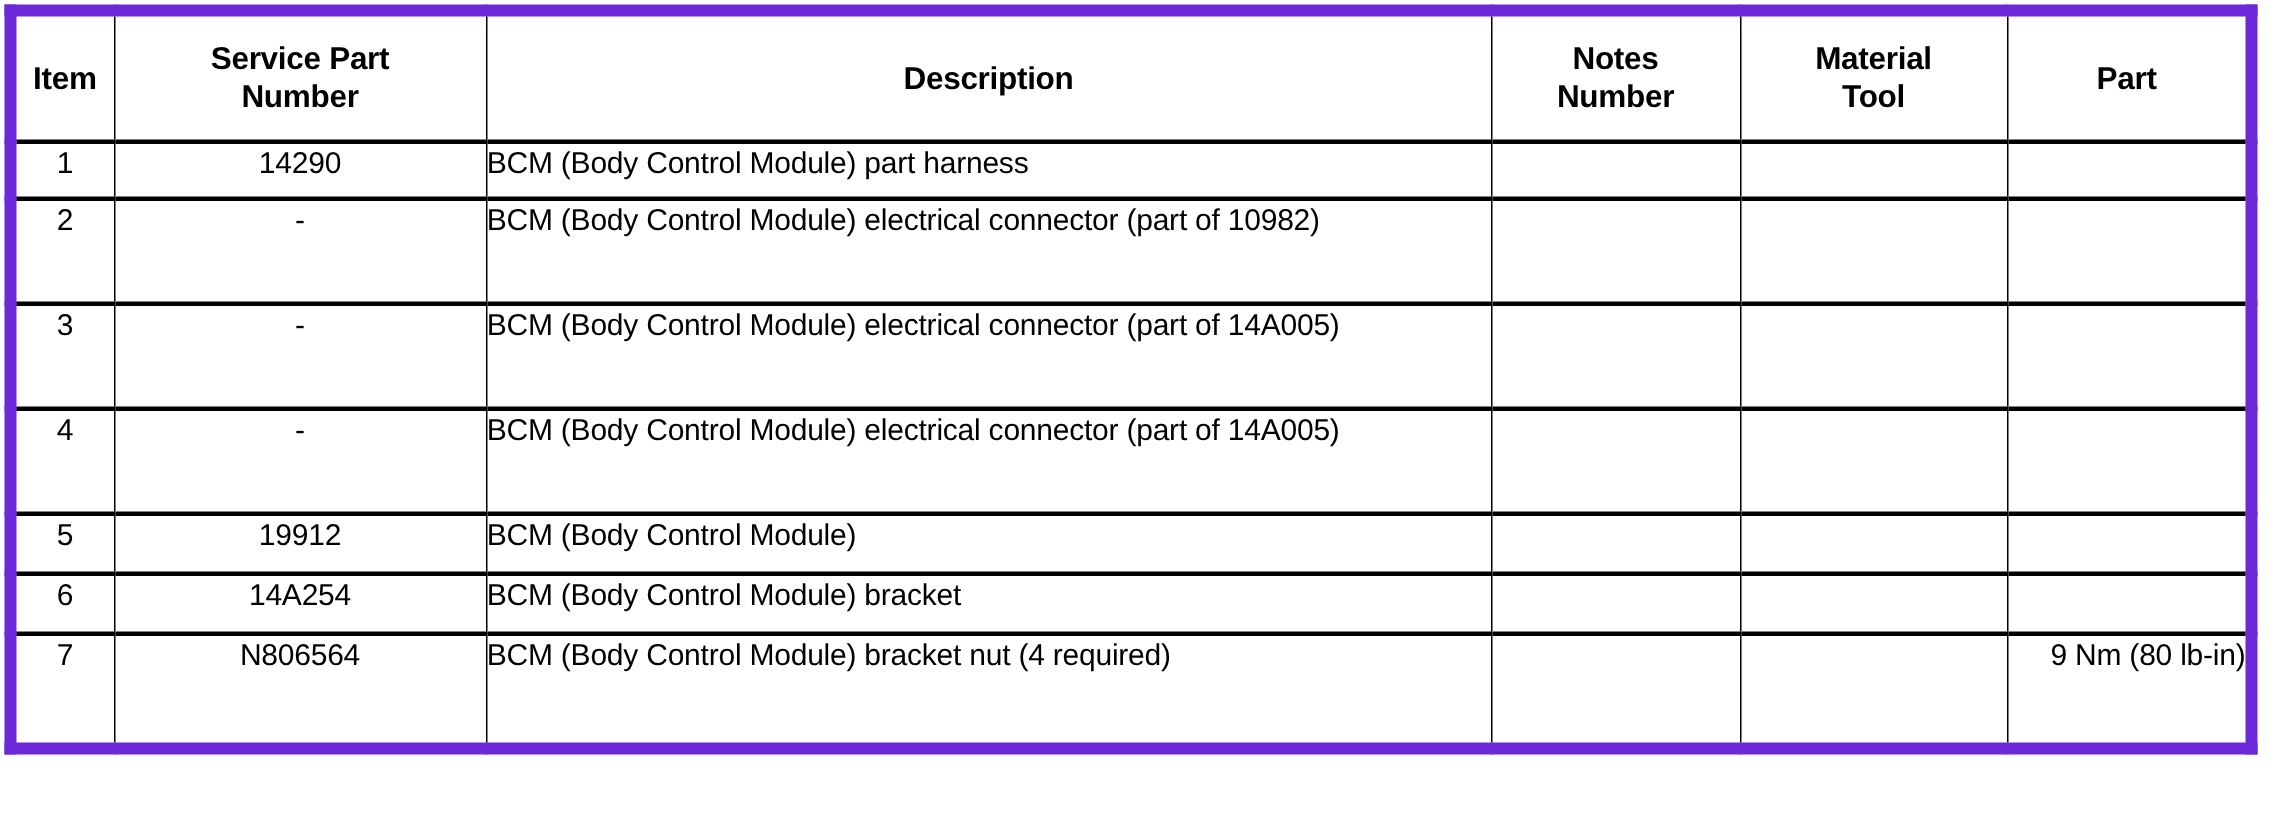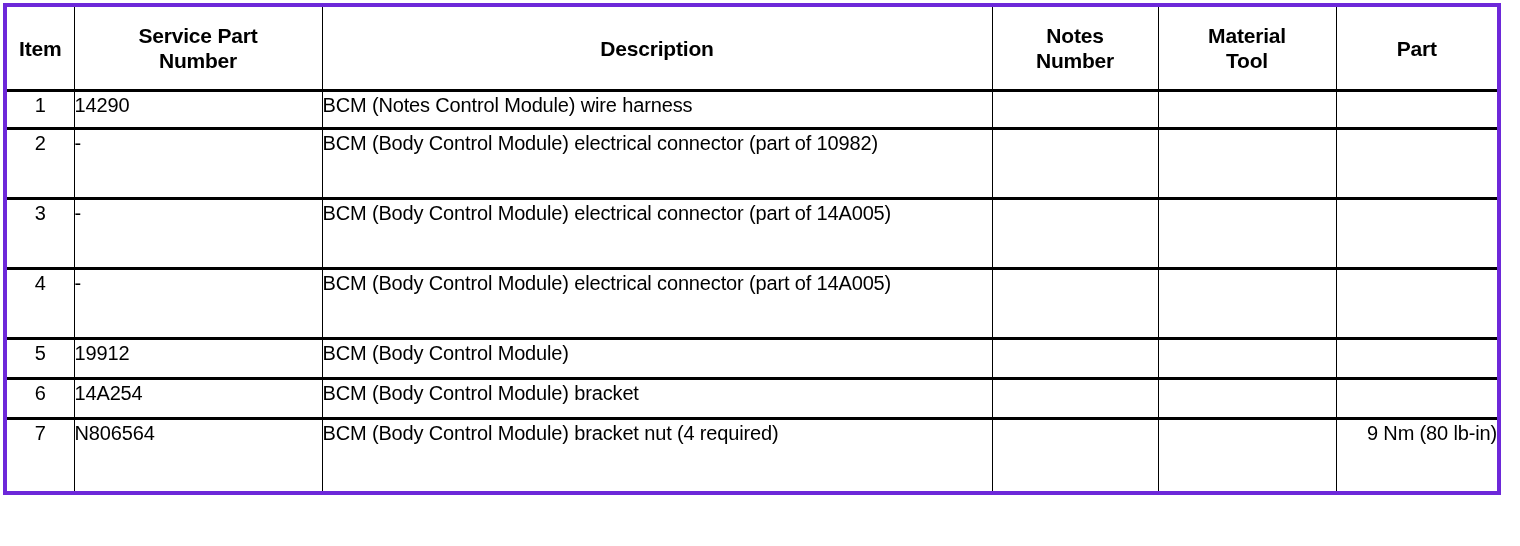--- a/index.html
+++ b/index.html
@@ -24,21 +24,21 @@
   }
 
   table.parts-table {
     position: absolute;
     left: 3px;
     top: 3px;
     width: 1498px;
     border-collapse: collapse;
     table-layout: fixed;
     background: #ffffff;
-    border: 4px solid #6d28d9;
+    border: 8px solid #6d28d9;
   }
 
   table.parts-table col.c-item        { width: 69px;  }
   table.parts-table col.c-partnum     { width: 248px; }
   table.parts-table col.c-desc        { width: 670px; }
   table.parts-table col.c-tool        { width: 166px; }
   table.parts-table col.c-material    { width: 178px; }
   table.parts-table col.c-notes       { width: 163px; }
 
   table.parts-table th,
@@ -71,21 +71,21 @@
     line-height: 26px;
     letter-spacing: -0.15px;
   }
 
   td.cell-item {
     text-align: center;
     vertical-align: top;
     padding: 11px 4px 0 4px;
   }
   td.cell-partnum {
-    text-align: left;
+    text-align: center;
     padding: 11px 0 0 10px;
   }
   td.cell-desc {
     text-align: left;
     padding: 11px 8px 0 10px;
   }
   td.cell-tool,
   td.cell-material {
     padding: 11px 8px 0 10px;
   }
@@ -133,21 +133,21 @@
         </th>
         <th>Part</th>
       </tr>
     </thead>
 
     <tbody>
 
       <tr class="data-row row-h-short">
         <td class="cell-item">1</td>
         <td class="cell-partnum">14290</td>
-        <td class="cell-desc">BCM (Notes Control Module) wire harness</td>
+        <td class="cell-desc">BCM (Body Control Module) part harness</td>
         <td class="cell-tool"></td>
         <td class="cell-material"></td>
         <td class="cell-notes"></td>
       </tr>
 
       <tr class="data-row row-h-tall">
         <td class="cell-item">2</td>
         <td class="cell-partnum">-</td>
         <td class="cell-desc">BCM (Body Control Module) electrical connector (part of 10982)</td>
         <td class="cell-tool"></td>

